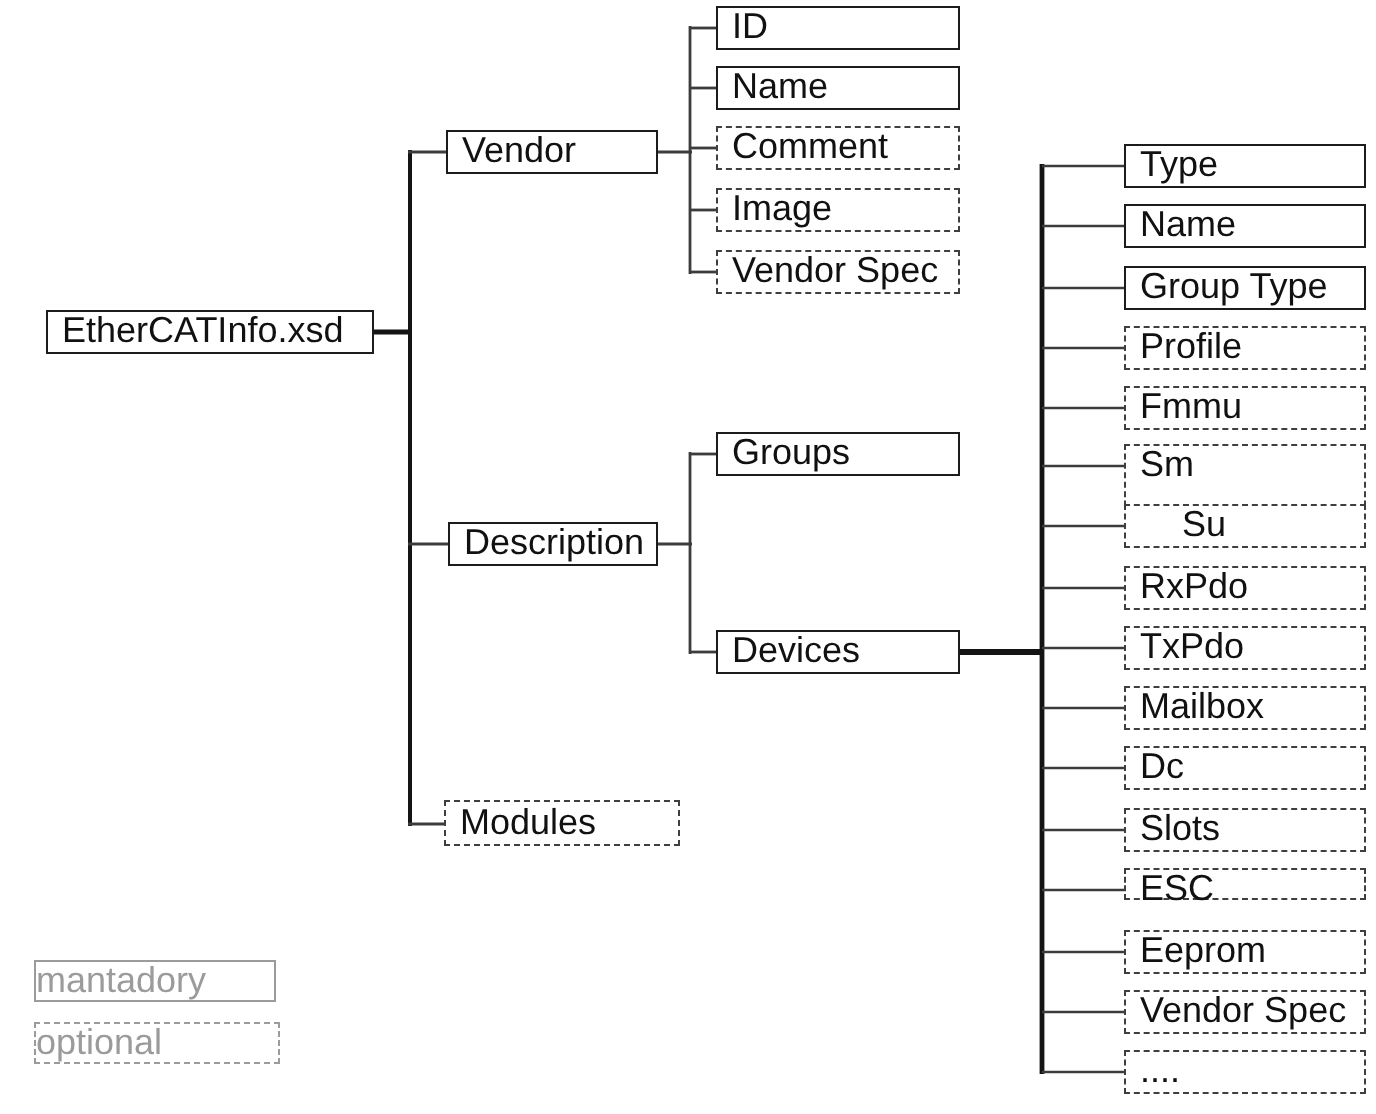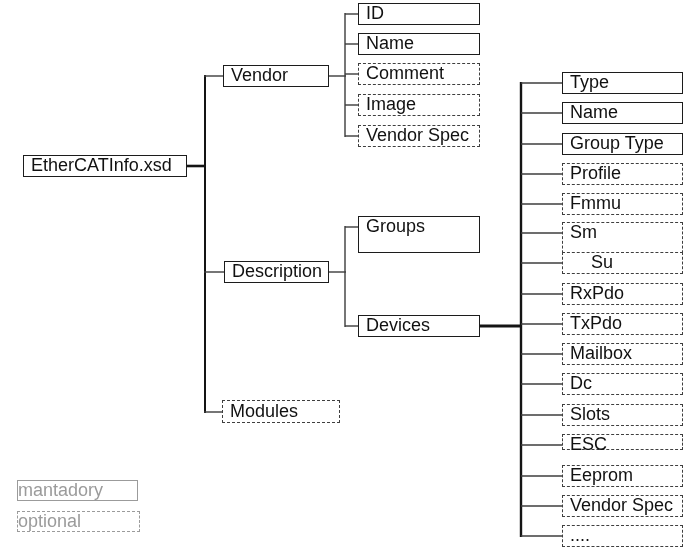--- a/index.html
+++ b/index.html
@@ -85,21 +85,21 @@
     </svg>
 <div class="node solid" style="left: 23px; top: 155px; width: 164px; height: 22px; line-height: 19px;">EtherCATInfo.xsd</div>
     <div class="node solid" style="left: 224px; top: 261px; width: 105px; height: 22px; line-height: 19px;">Description</div>
     <div class="node solid" style="left: 223px; top: 65px; width: 106px; height: 22px; line-height: 19px;">Vendor</div>
     <div class="node dashed" style="left: 222px; top: 400px; width: 118px; height: 23px; line-height: 20px;">Modules</div>
     <div class="node solid" style="left: 358px; top: 3px; width: 122px; height: 22px; line-height: 19px;">ID</div>
     <div class="node solid" style="left: 358px; top: 33px; width: 122px; height: 22px; line-height: 19px;">Name</div>
     <div class="node dashed" style="left: 358px; top: 63px; width: 122px; height: 22px; line-height: 19px;">Comment</div>
     <div class="node dashed" style="left: 358px; top: 94px; width: 122px; height: 22px; line-height: 19px;">Image</div>
     <div class="node dashed" style="left: 358px; top: 125px; width: 122px; height: 22px; line-height: 19px;">Vendor Spec</div>
-    <div class="node solid" style="left: 358px; top: 216px; width: 122px; height: 37px; line-height: 19px;">Groups</div>
+    <div class="node solid" style="left: 358px; top: 216px; width: 122px; height: 22px; line-height: 19px;">Groups</div>
     <div class="node solid" style="left: 358px; top: 315px; width: 122px; height: 22px; line-height: 19px;">Devices</div>
     <div class="node solid" style="left: 562px; top: 72px; width: 121px; height: 22px; line-height: 19px;">Type</div>
     <div class="node solid" style="left: 562px; top: 102px; width: 121px; height: 22px; line-height: 19px;">Name</div>
     <div class="node solid" style="left: 562px; top: 133px; width: 121px; height: 22px; line-height: 19px;">Group Type</div>
     <div class="node dashed" style="left: 562px; top: 163px; width: 121px; height: 22px; line-height: 19px;">Profile</div>
     <div class="node dashed" style="left: 562px; top: 193px; width: 121px; height: 22px; line-height: 19px;">Fmmu</div>
     <div class="node dashed" style="left: 562px; top: 222px; width: 121px; height: 36px; line-height: 19px;">Sm</div>
     <div class="node dashed" style="left: 562px; top: 252px; width: 121px; height: 22px; line-height: 19px; padding-left: 28px;">Su</div>
     <div class="node dashed" style="left: 562px; top: 283px; width: 121px; height: 22px; line-height: 19px;">RxPdo</div>
     <div class="node dashed" style="left: 562px; top: 313px; width: 121px; height: 22px; line-height: 19px;">TxPdo</div>

